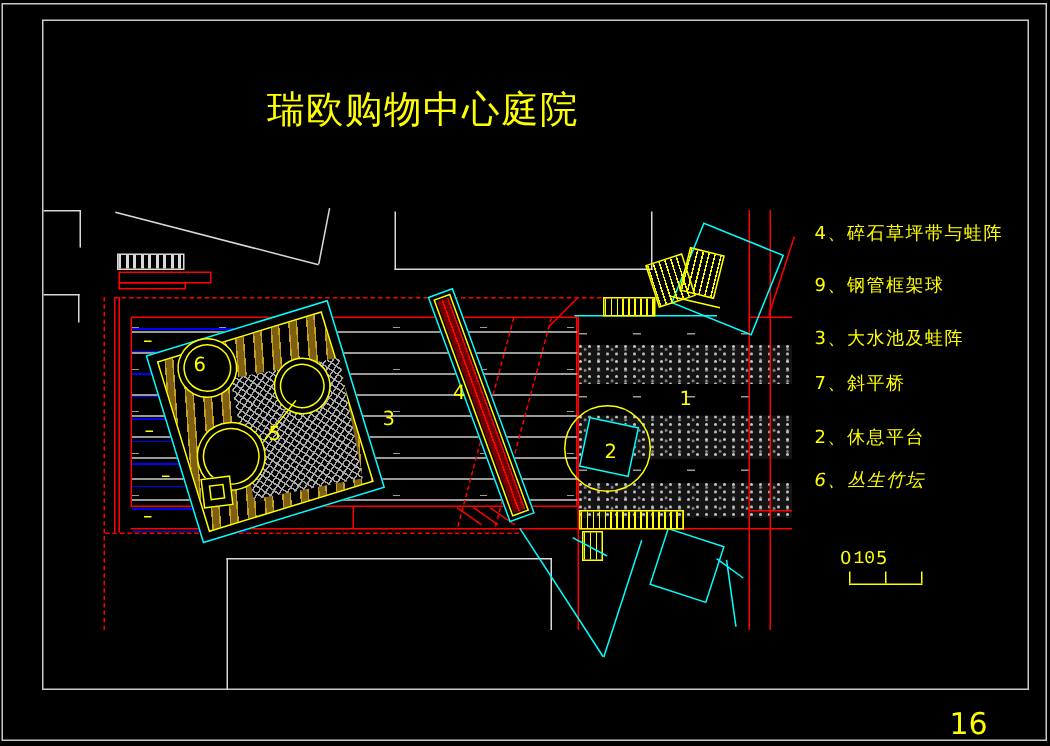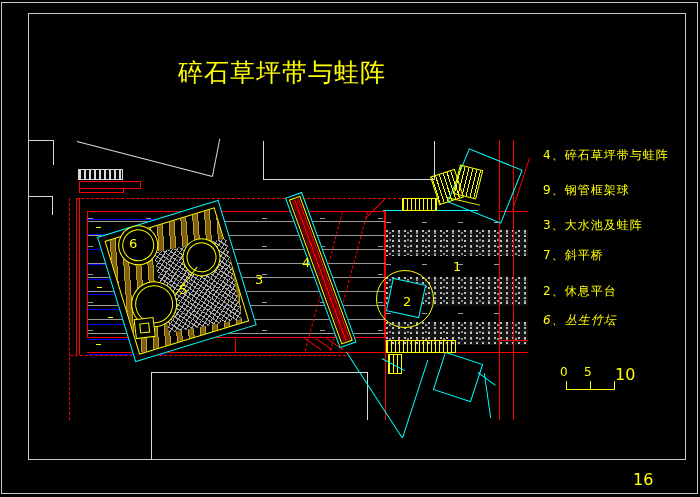--- a/index.html
+++ b/index.html
@@ -37,21 +37,21 @@
   .tick{position:absolute;width:1px;background:#ffff00;}
 </style>
 </head>
 <body>
 
 <div class="canvas">
 
   <div class="frame" style="left:1px;top:2px;width:697px;height:492px;"></div>
   <div class="frame" style="left:28px;top:13px;width:658px;height:447px;"></div>
 
-  <div class="abs yel" style="left:178px;top:56px;font-size:25px;letter-spacing:1px;z-index:9;white-space:nowrap;">碎石草坪带与蛙阵</div>
+  <div class="abs yel" style="left:178px;top:56px;font-size:25px;letter-spacing:1px;z-index:9;white-space:nowrap;">瑞欧购物中心庭院</div>
 
   <div class="abs" style="inset:0;">
 
     <div class="abs" style="left:29px;top:140px;width:25px;height:25px;border-top:1px solid #d9d9d9;border-right:1px solid #d9d9d9;"></div>
     <div class="abs" style="left:29px;top:196px;width:24px;height:19px;border-top:1px solid #d9d9d9;border-right:1px solid #d9d9d9;"></div>
     <div class="ln" style="left:77px;top:141px;width:140px;background:#d9d9d9;transform:rotate(14.5deg);"></div>
     <div class="ln" style="left:212px;top:176px;width:38px;background:#d9d9d9;transform:rotate(-79deg);"></div>
     <div class="abs" style="left:263px;top:141px;width:172px;height:39px;border-left:1px solid #d9d9d9;border-bottom:1px solid #d9d9d9;border-right:1px solid #d9d9d9;"></div>
     <div class="abs" style="left:151px;top:372px;width:217px;height:48px;border-top:1px solid #d9d9d9;border-right:1px solid #d9d9d9;"></div>
     <div class="abs" style="left:151px;top:372px;width:1px;height:88px;background:#d9d9d9;"></div>
@@ -155,22 +155,22 @@
     <div class="legend-item" style="top:184px;">9、钢管框架球</div>
     <div class="legend-item" style="top:219px;">3、大水池及蛙阵</div>
     <div class="legend-item" style="top:249px;">7、斜平桥</div>
     <div class="legend-item" style="top:285px;">2、休息平台</div>
     <div class="legend-item" style="top:314px;font-style:italic;">6、丛生竹坛</div>
   </div>
 
   <div>
     <div class="abs yel" style="left:560px;top:365px;font-size:12px;z-index:9;">0</div>
     <div class="abs yel" style="left:584px;top:365px;font-size:12px;z-index:9;">5</div>
-    <div class="abs yel" style="left:615px;top:365px;font-size:16px;z-index:9;">10</div>
+    <div class="abs yel" style="left:569px;top:365px;font-size:12px;z-index:9;font-family:Liberation Mono, monospace;">10</div>
     <div class="abs" style="left:566px;top:389px;width:49px;height:1px;background:#ffff00;"></div>
     <div class="tick" style="left:566px;top:381px;height:8px;"></div>
     <div class="tick" style="left:590px;top:381px;height:8px;"></div>
     <div class="tick" style="left:614px;top:381px;height:8px;"></div>
   </div>
 
-  <div class="abs yel" style="left:633px;top:470px;font-size:16px;z-index:9;">16</div>
+  <div class="abs yel" style="left:633px;top:470px;font-size:20px;z-index:9;">16</div>
 
 </div>
 
 </body></html>

